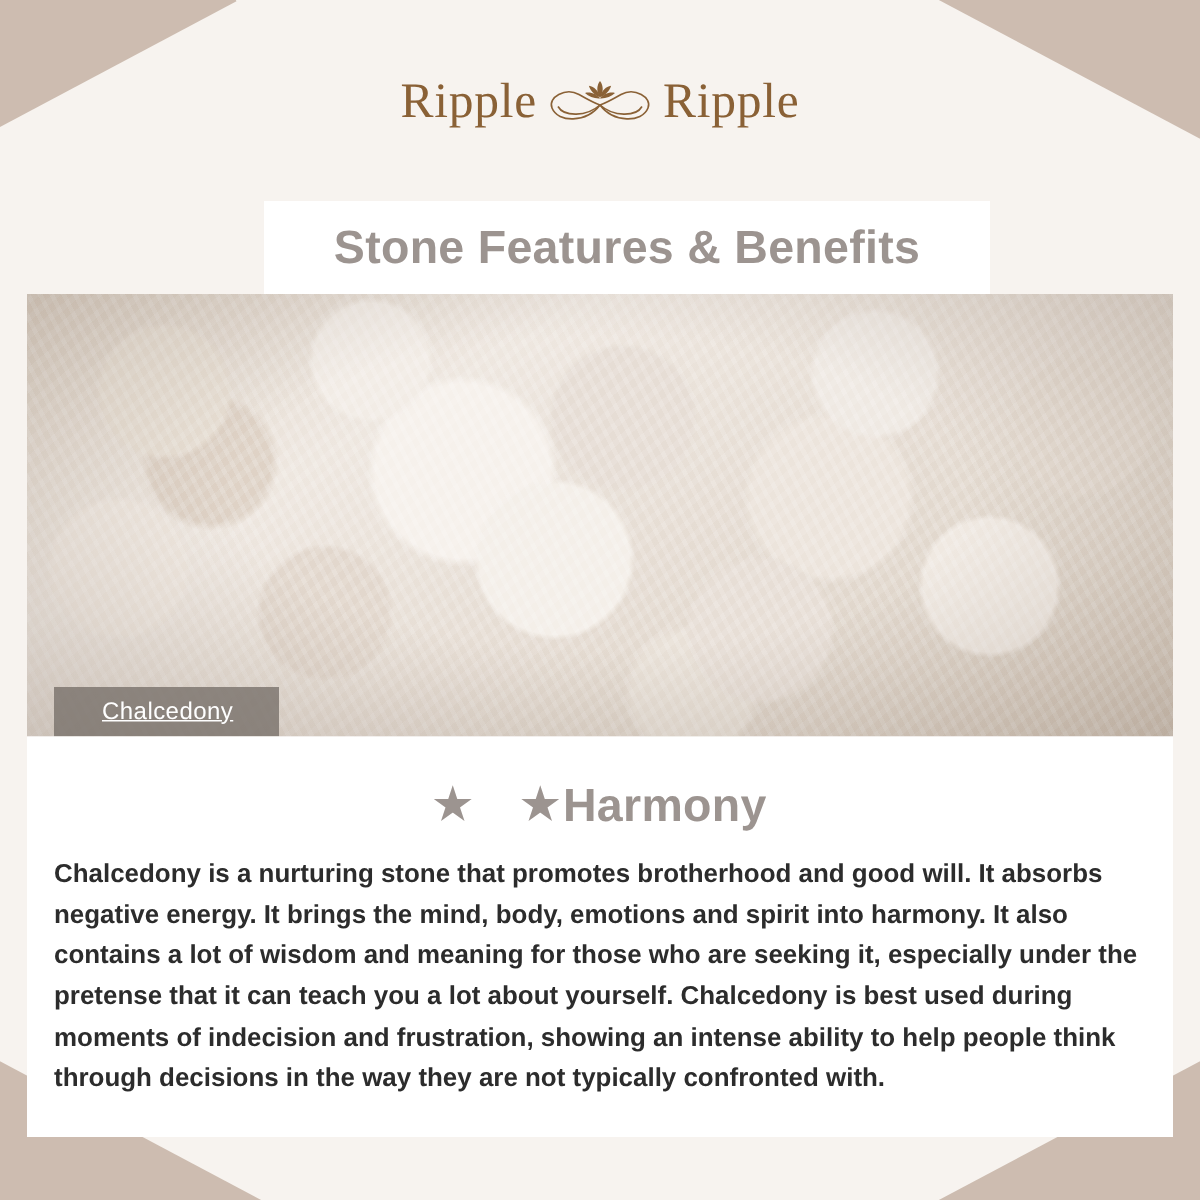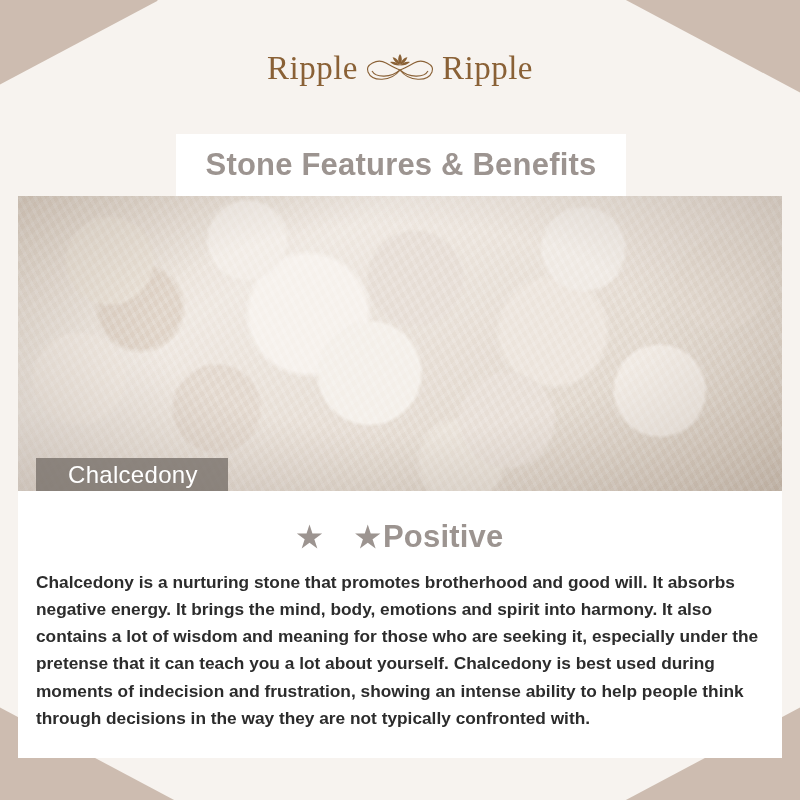--- a/index.html
+++ b/index.html
@@ -90,21 +90,21 @@
     width: 72px;
     height: 40px;
     position: relative;
   }
 
   
   .title-band {
     position: absolute;
     top: 134px;
     left: 176px;
-    width: 450px;
+    width: 484px;
     height: 62px;
     background: #ffffff;
     display: flex;
     align-items: center;
     justify-content: center;
   }
   .title-band h1 {
     margin: 0;
     font-size: 31px;
     font-weight: bold;
@@ -161,22 +161,23 @@
   .caption-tab {
     position: absolute;
     left: 18px;
     bottom: 0;
     height: 33px;
     padding: 0 30px 0 32px;
     background: rgba(120,112,106,0.80);
     color: #ffffff;
     display: flex;
     align-items: center;
-    font-size: 24px;
+    font-size: 16px;
     letter-spacing: 0.3px;
+    text-decoration: underline;
   }
 
   
   .content {
     position: absolute;
     top: 491px;
     left: 18px;
     width: 764px;
     background: #ffffff;
     padding: 18px 0 26px 0;
@@ -261,20 +262,20 @@
       </div>
     </div>
 
     <div class="content">
       <div class="tags">
         <span class="tag">
           <span class="star">★</span>
         </span>
         <span class="tag">
           <span class="star">★</span>
-          <span>Positive</span>
+          <span>Harmony</span>
         </span>
       </div>
       <p class="body-text">Chalcedony is a nurturing stone that promotes brotherhood and good will. It absorbs negative energy. It brings the mind, body, emotions and spirit into harmony.  It also contains a lot of wisdom and meaning for those who are seeking it, especially under the pretense that it can teach you a lot about yourself. Chalcedony is best used during moments of indecision and frustration, showing an intense ability to help people think through decisions in the way they are not typically confronted with.</p>
     </div>
 
   </div>
 </div>
 
 </body></html>

